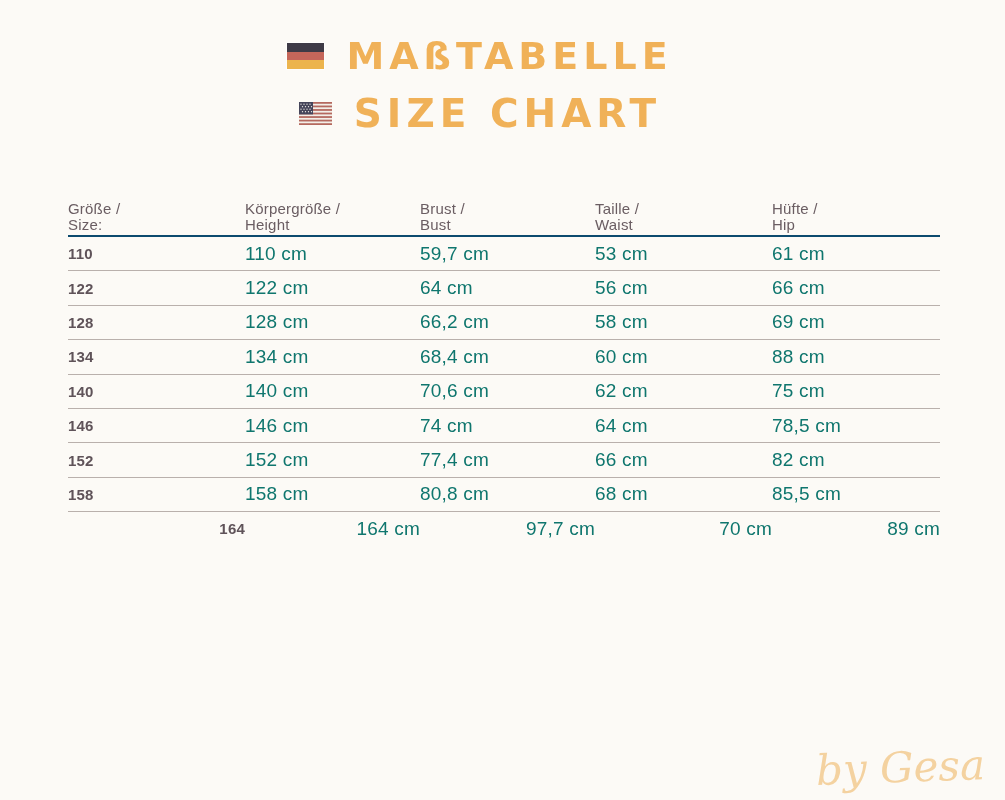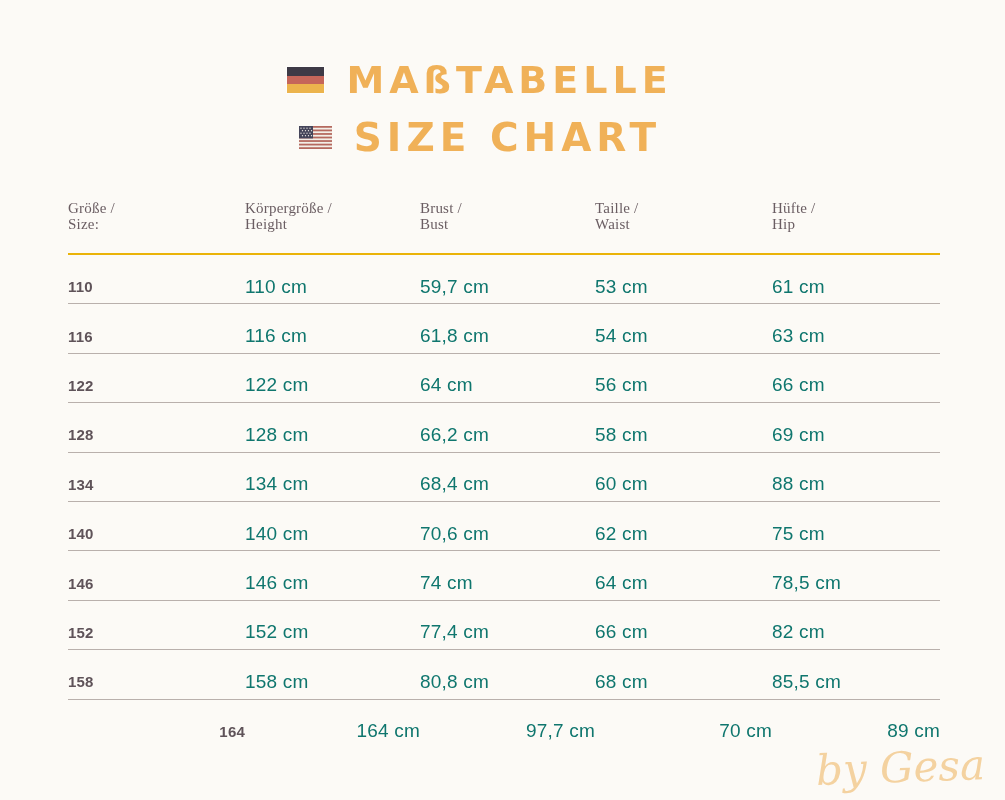--- a/index.html
+++ b/index.html
@@ -6,21 +6,21 @@
   body{
     width:1005px;height:800px;
     background:#fcfaf6;
     font-family:"Liberation Sans",sans-serif;
     position:relative;overflow:hidden;
   }
   .page{position:absolute;inset:0;}
 
   
   .title-block{
-    position:absolute;top:58px;left:0;width:960px;
+    position:absolute;top:34px;left:0;width:960px;
     display:flex;flex-direction:column;align-items:center;gap:13px;
   }
   .title-row{display:flex;align-items:center;gap:22px;}
   .title-de,.title-en{
     margin:0;
     font-family:"DejaVu Sans",sans-serif;
     font-weight:700;
     color:#f0b158;
     letter-spacing:5px;
     white-space:nowrap;
@@ -43,33 +43,31 @@
 
   
   .size-table{
     position:absolute;left:68px;top:201px;width:872px;
   }
   .trow{
     display:grid;
     grid-template-columns:177px 175px 175px 177px 168px;
   }
   .trow.thead{
-    border-bottom:2px solid #eab308;
-    padding-bottom:21px;
-    font-family:Liberation Serif, serif;
+    border-bottom:2px solid #0c4a6e;
+    padding-bottom:3px;
   }
   .th{
     font-size:15px;line-height:15.5px;
     color:#6a5d62;letter-spacing:.2px;
   }
   .trow.data{
     height:33.4px;
     align-items:center;
     border-bottom:1px solid #b9b0ac;
-    margin-top:15px;
   }
   .trow.data.last{border-bottom:none;text-align:right;}
   .td{
     font-size:19px;color:#0f766e;letter-spacing:.2px;
   }
   .td.size-col{font-weight:700;font-size:15px;color:#5f5359;}
 
   
   .signature{
     position:absolute;right:20px;bottom:8px;
@@ -155,27 +153,20 @@
         </div>
       </div>
       <div class="trow data">
         <div class="td size-col">110</div>
         <div class="td">110 cm</div>
         <div class="td">59,7 cm</div>
         <div class="td">53 cm</div>
         <div class="td">61 cm</div>
       </div>
       <div class="trow data">
-        <div class="td size-col">116</div>
-        <div class="td">116 cm</div>
-        <div class="td">61,8 cm</div>
-        <div class="td">54 cm</div>
-        <div class="td">63 cm</div>
-      </div>
-      <div class="trow data">
         <div class="td size-col">122</div>
         <div class="td">122 cm</div>
         <div class="td">64 cm</div>
         <div class="td">56 cm</div>
         <div class="td">66 cm</div>
       </div>
       <div class="trow data">
         <div class="td size-col">128</div>
         <div class="td">128 cm</div>
         <div class="td">66,2 cm</div>

